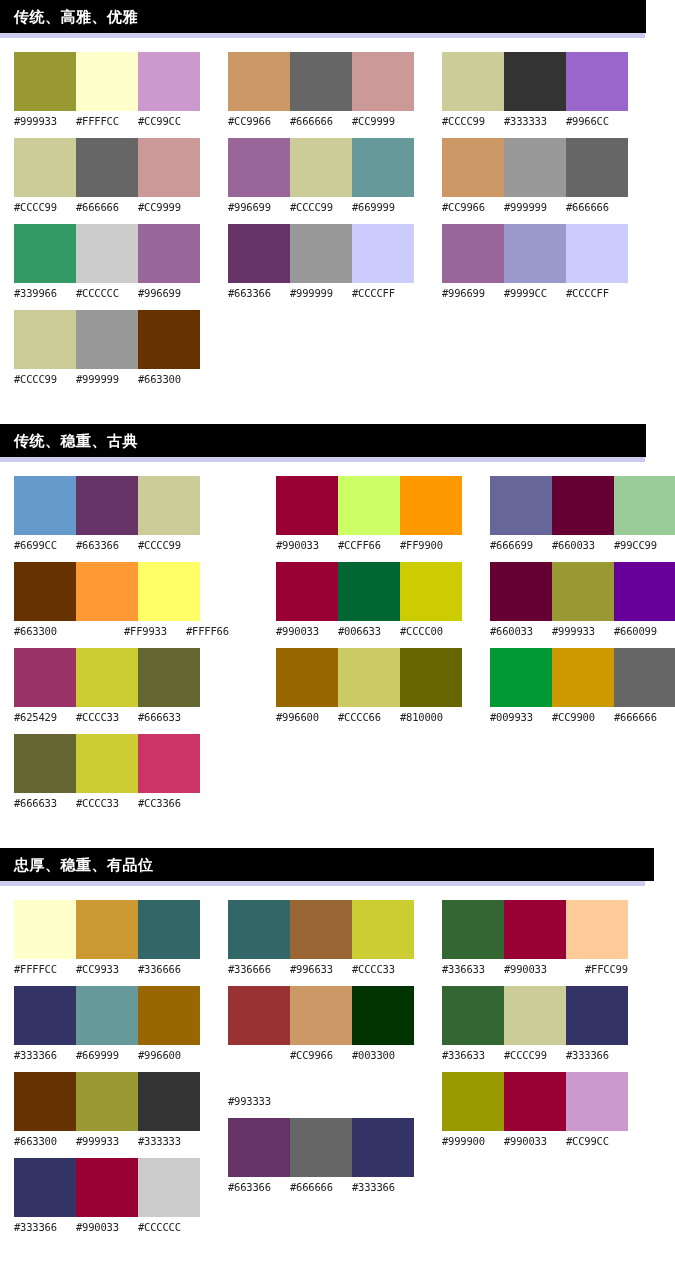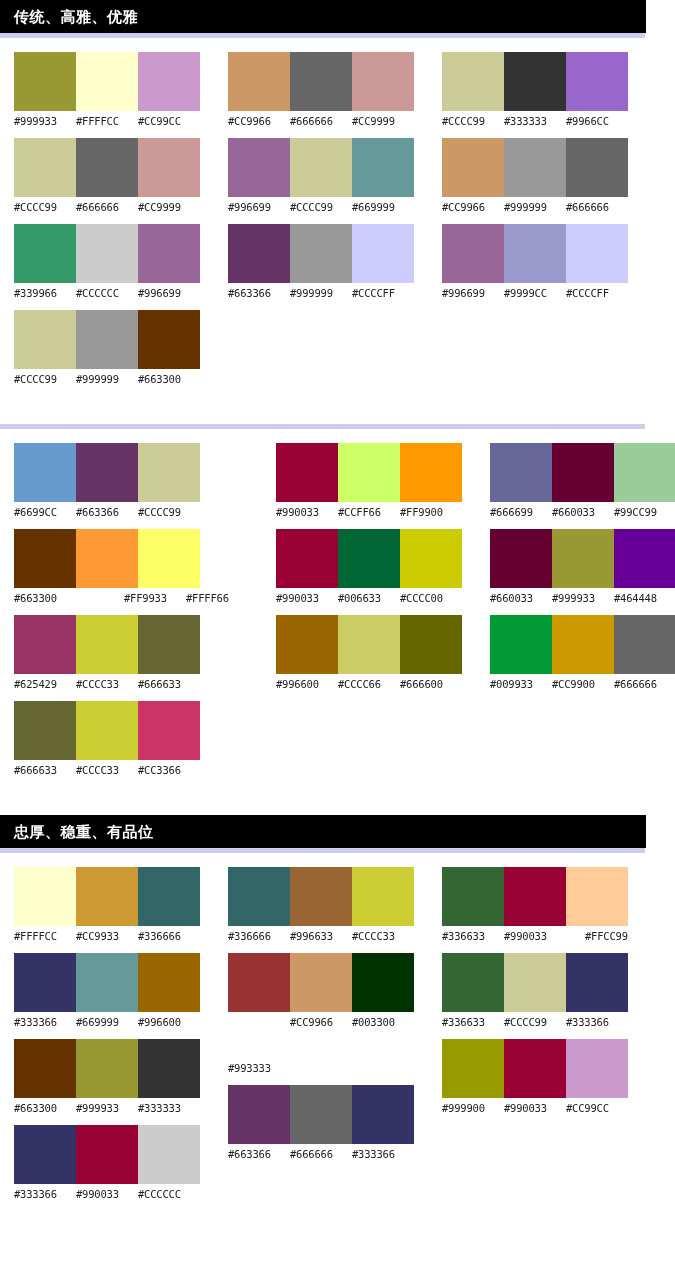--- a/index.html
+++ b/index.html
@@ -232,20 +232,23 @@
                 <div class="swatch-label" style="color: rgb(34, 34, 34);">#996699</div>
                 <div class="swatch-label" style="color: rgb(34, 34, 34);">#9999CC</div>
                 <div class="swatch-label" style="color: rgb(34, 34, 34);">#CCCCFF</div>
               </div>
             </div>
           </div>
         </div>
       </div>
       <div class="spacer-after-section"></div>
       <div class="section">
+        <div class="section-header" style="background: rgb(0, 0, 0);">
+          <div class="section-title" style="color: rgb(255, 255, 255);">传统、稳重、古典</div>
+        </div>
         <div class="section-underline" style="background: rgb(204, 204, 238);"></div>
         <div class="groups">
           <div class="group">
             <div class="swatch-row">
               <div class="swatch-colors">
                 <div class="swatch-cell" title="#6699CC" style="background: rgb(102, 153, 204);"></div>
                 <div class="swatch-cell" title="#663366" style="background: rgb(102, 51, 102);"></div>
                 <div class="swatch-cell" title="#CCCC99" style="background: rgb(204, 204, 153);"></div>
               </div>
               <div class="swatch-labels">
@@ -318,21 +321,21 @@
             </div>
             <div class="swatch-row">
               <div class="swatch-colors">
                 <div class="swatch-cell" title="#996600" style="background: rgb(153, 102, 0);"></div>
                 <div class="swatch-cell" title="#CCCC66" style="background: rgb(204, 204, 102);"></div>
                 <div class="swatch-cell" title="#666600" style="background: rgb(102, 102, 0);"></div>
               </div>
               <div class="swatch-labels">
                 <div class="swatch-label" style="color: rgb(34, 34, 34);">#996600</div>
                 <div class="swatch-label" style="color: rgb(34, 34, 34);">#CCCC66</div>
-                <div class="swatch-label" style="color: rgb(34, 34, 34);">#666600</div>
+                <div class="swatch-label" style="color: rgb(34, 34, 34);">#810000</div>
               </div>
             </div>
           </div>
           <div class="group">
             <div class="swatch-row">
               <div class="swatch-colors">
                 <div class="swatch-cell" title="#666699" style="background: rgb(102, 102, 153);"></div>
                 <div class="swatch-cell" title="#660033" style="background: rgb(102, 0, 51);"></div>
                 <div class="swatch-cell" title="#99CC99" style="background: rgb(153, 204, 153);"></div>
               </div>
@@ -344,41 +347,41 @@
             </div>
             <div class="swatch-row">
               <div class="swatch-colors">
                 <div class="swatch-cell" title="#660033" style="background: rgb(102, 0, 51);"></div>
                 <div class="swatch-cell" title="#999933" style="background: rgb(153, 153, 51);"></div>
                 <div class="swatch-cell" title="#660099" style="background: rgb(102, 0, 153);"></div>
               </div>
               <div class="swatch-labels">
                 <div class="swatch-label" style="color: rgb(34, 34, 34);">#660033</div>
                 <div class="swatch-label" style="color: rgb(34, 34, 34);">#999933</div>
-                <div class="swatch-label" style="color: rgb(34, 34, 34);">#464448</div>
+                <div class="swatch-label" style="color: rgb(34, 34, 34);">#660099</div>
               </div>
             </div>
             <div class="swatch-row">
               <div class="swatch-colors">
                 <div class="swatch-cell" title="#009933" style="background: rgb(0, 153, 51);"></div>
                 <div class="swatch-cell" title="#CC9900" style="background: rgb(204, 153, 0);"></div>
                 <div class="swatch-cell" title="#666666" style="background: rgb(102, 102, 102);"></div>
               </div>
               <div class="swatch-labels">
                 <div class="swatch-label" style="color: rgb(34, 34, 34);">#009933</div>
                 <div class="swatch-label" style="color: rgb(34, 34, 34);">#CC9900</div>
                 <div class="swatch-label" style="color: rgb(34, 34, 34);">#666666</div>
               </div>
             </div>
           </div>
         </div>
       </div>
       <div class="spacer-after-section"></div>
       <div class="section">
-        <div class="section-header" style="background: rgb(0, 0, 0);">
+        <div class="section-header" style="background: rgb(0, 0, 0); padding-left: 8px;">
           <div class="section-title" style="color: rgb(255, 255, 255);">忠厚、稳重、有品位</div>
         </div>
         <div class="section-underline" style="background: rgb(204, 204, 238);"></div>
         <div class="groups">
           <div class="group">
             <div class="swatch-row">
               <div class="swatch-colors">
                 <div class="swatch-cell" title="#FFFFCC" style="background: rgb(255, 255, 204);"></div>
                 <div class="swatch-cell" title="#CC9933" style="background: rgb(204, 153, 51);"></div>
                 <div class="swatch-cell" title="#336666" style="background: rgb(51, 102, 102);"></div>

